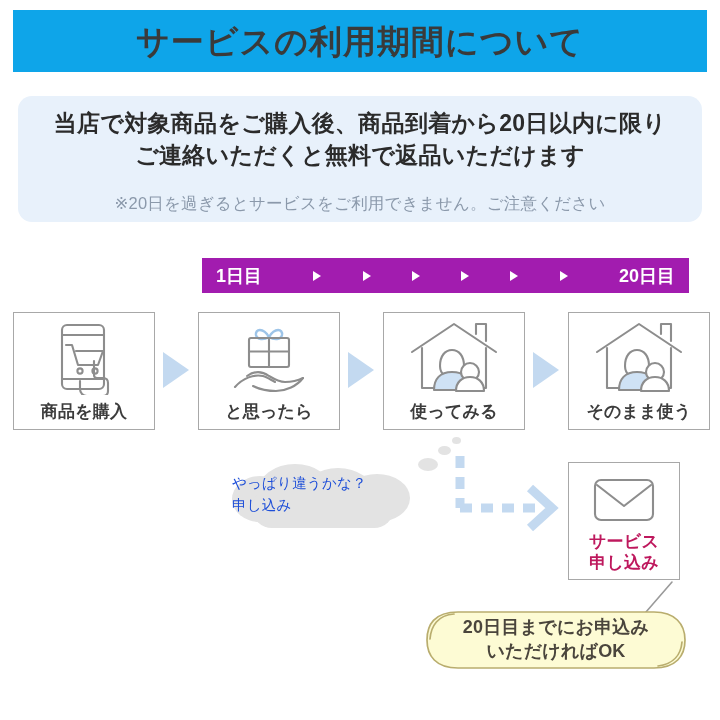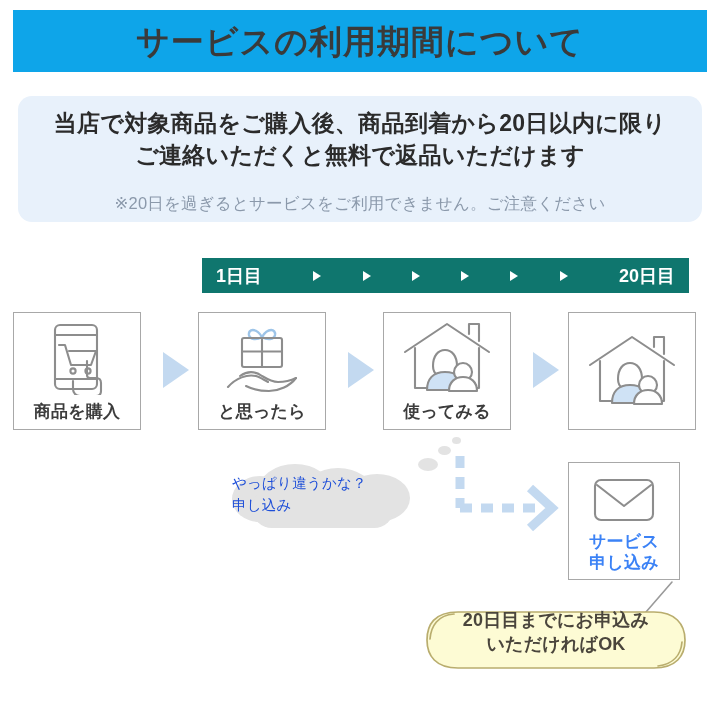--- a/index.html
+++ b/index.html
@@ -36,36 +36,36 @@
     letter-spacing:0.3px;white-space:nowrap;
   }
   #notice-sub{
     font-size:16.5px;font-weight:normal;color:#8b99ab;line-height:1.4;
     margin-top:20px;letter-spacing:0.2px;white-space:nowrap;
   }
 
   
   #timeline-bar{
     position:absolute;left:202px;top:258px;width:487px;height:35px;
-    background:#0f766e;
+    background:#a21caf;
     display:flex;align-items:center;
     box-sizing:border-box;padding:0 14px;
   }
   .tl-label{
     font-size:18px;font-weight:bold;color:#ffffff;line-height:1;white-space:nowrap;
   }
   #tl-mid{flex:1;display:flex;align-items:center;justify-content:space-evenly;padding:0 10px;}
   .tl-tri{
     width:0;height:0;border-left:8px solid #ffffff;
     border-top:5.5px solid transparent;border-bottom:5.5px solid transparent;
   }
 
   
   .card{
-    position:absolute;width:128px;height:118px;
+    position:absolute;width:142px;height:118px;
     border:1px solid #a8a8a8;background:#ffffff;box-sizing:border-box;
     display:flex;flex-direction:column;align-items:center;
   }
   .card-icon{flex:1;display:flex;align-items:center;justify-content:center;width:100%;}
   .card-label{
     font-size:17px;font-weight:bold;color:#3c3c3c;line-height:1.15;
     text-align:center;padding-bottom:7px;white-space:nowrap;letter-spacing:0.2px;
   }
   #card-1{left:13px;top:312px;}
   #card-2{left:198px;top:312px;}
@@ -97,32 +97,32 @@
   #dashed-arrow{position:absolute;left:452px;top:452px;width:120px;height:80px;}
 
   
   #apply-card{
     position:absolute;left:568px;top:462px;width:112px;height:118px;
     border:1px solid #a8a8a8;background:#ffffff;box-sizing:border-box;
     display:flex;flex-direction:column;align-items:center;
   }
   #apply-icon{flex:1;display:flex;align-items:center;justify-content:center;padding-top:4px;}
   #apply-label{
-    font-size:17px;font-weight:bold;color:#3b82f6;line-height:1.2;
+    font-size:17px;font-weight:bold;color:#be185d;line-height:1.2;
     text-align:center;padding-bottom:6px;white-space:nowrap;letter-spacing:0.2px;
   }
 
   
   #callout-connector{position:absolute;left:620px;top:580px;width:60px;height:34px;}
   #callout{
     position:absolute;left:424px;top:609px;width:264px;height:62px;
   }
   #callout-text{
     position:absolute;left:0;top:0;width:264px;height:62px;
-    display:flex;flex-direction:column;align-items:center;justify-content:flex-start;
+    display:flex;flex-direction:column;align-items:center;justify-content:center;
     font-size:18px;font-weight:bold;color:#4a453c;line-height:1.32;
     z-index:2;letter-spacing:0.2px;white-space:nowrap;
   }
 </style>
 </head>
 <body>
 
 <div class="stage">
 
   <div id="header-band">
@@ -209,20 +209,21 @@
         <polyline points="8,32 50,4 92,32"></polyline>
         <polyline points="72,14 72,4 82,4 82,21"></polyline>
         <polyline points="18,28 18,68 30,68"></polyline>
         <polyline points="82,28 82,68 70,68"></polyline>
         <path d="M36 46 c0 -10 5 -16 12 -16 c7 0 12 6 12 16 c0 5 -2 8 -5 10 h-14 c-3 -2 -5 -5 -5 -10z" fill="#ffffff"></path>
         <path d="M30 70 c0 -11 6 -18 18 -18 c12 0 18 7 18 18z" fill="#cfe2f5"></path>
         <circle cx="66" cy="52" r="9" fill="#ffffff"></circle>
         <path d="M52 71 c0 -9 6 -14 14 -14 c8 0 14 5 14 14z" fill="#ffffff"></path>
       </svg>
     </div>
+    <div class="card-label">そのまま使う</div>
   </div>
 
   <div id="thought-bubble">
     <div class="tb-blob" style="left:0px;  top:14px; width:56px; height:46px;"></div>
     <div class="tb-blob" style="left:26px; top:2px;  width:74px; height:54px;"></div>
     <div class="tb-blob" style="left:70px; top:6px;  width:72px; height:52px;"></div>
     <div class="tb-blob" style="left:112px;top:12px; width:66px; height:48px;"></div>
     <div class="tb-blob" style="left:20px; top:26px; width:142px;height:40px;border-radius:22px;"></div>
     <div id="tb-text">
       <span>やっぱり違うかな？</span>

